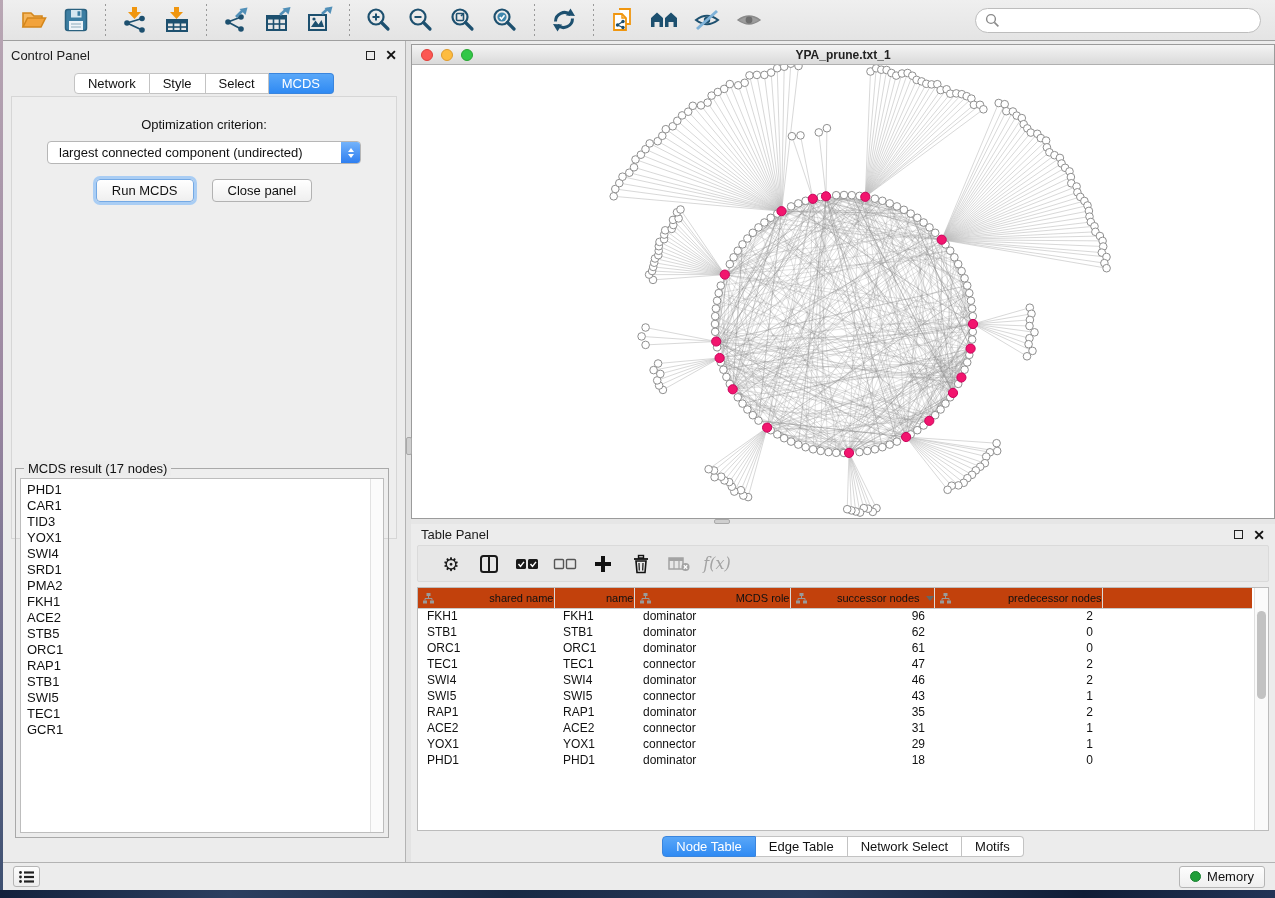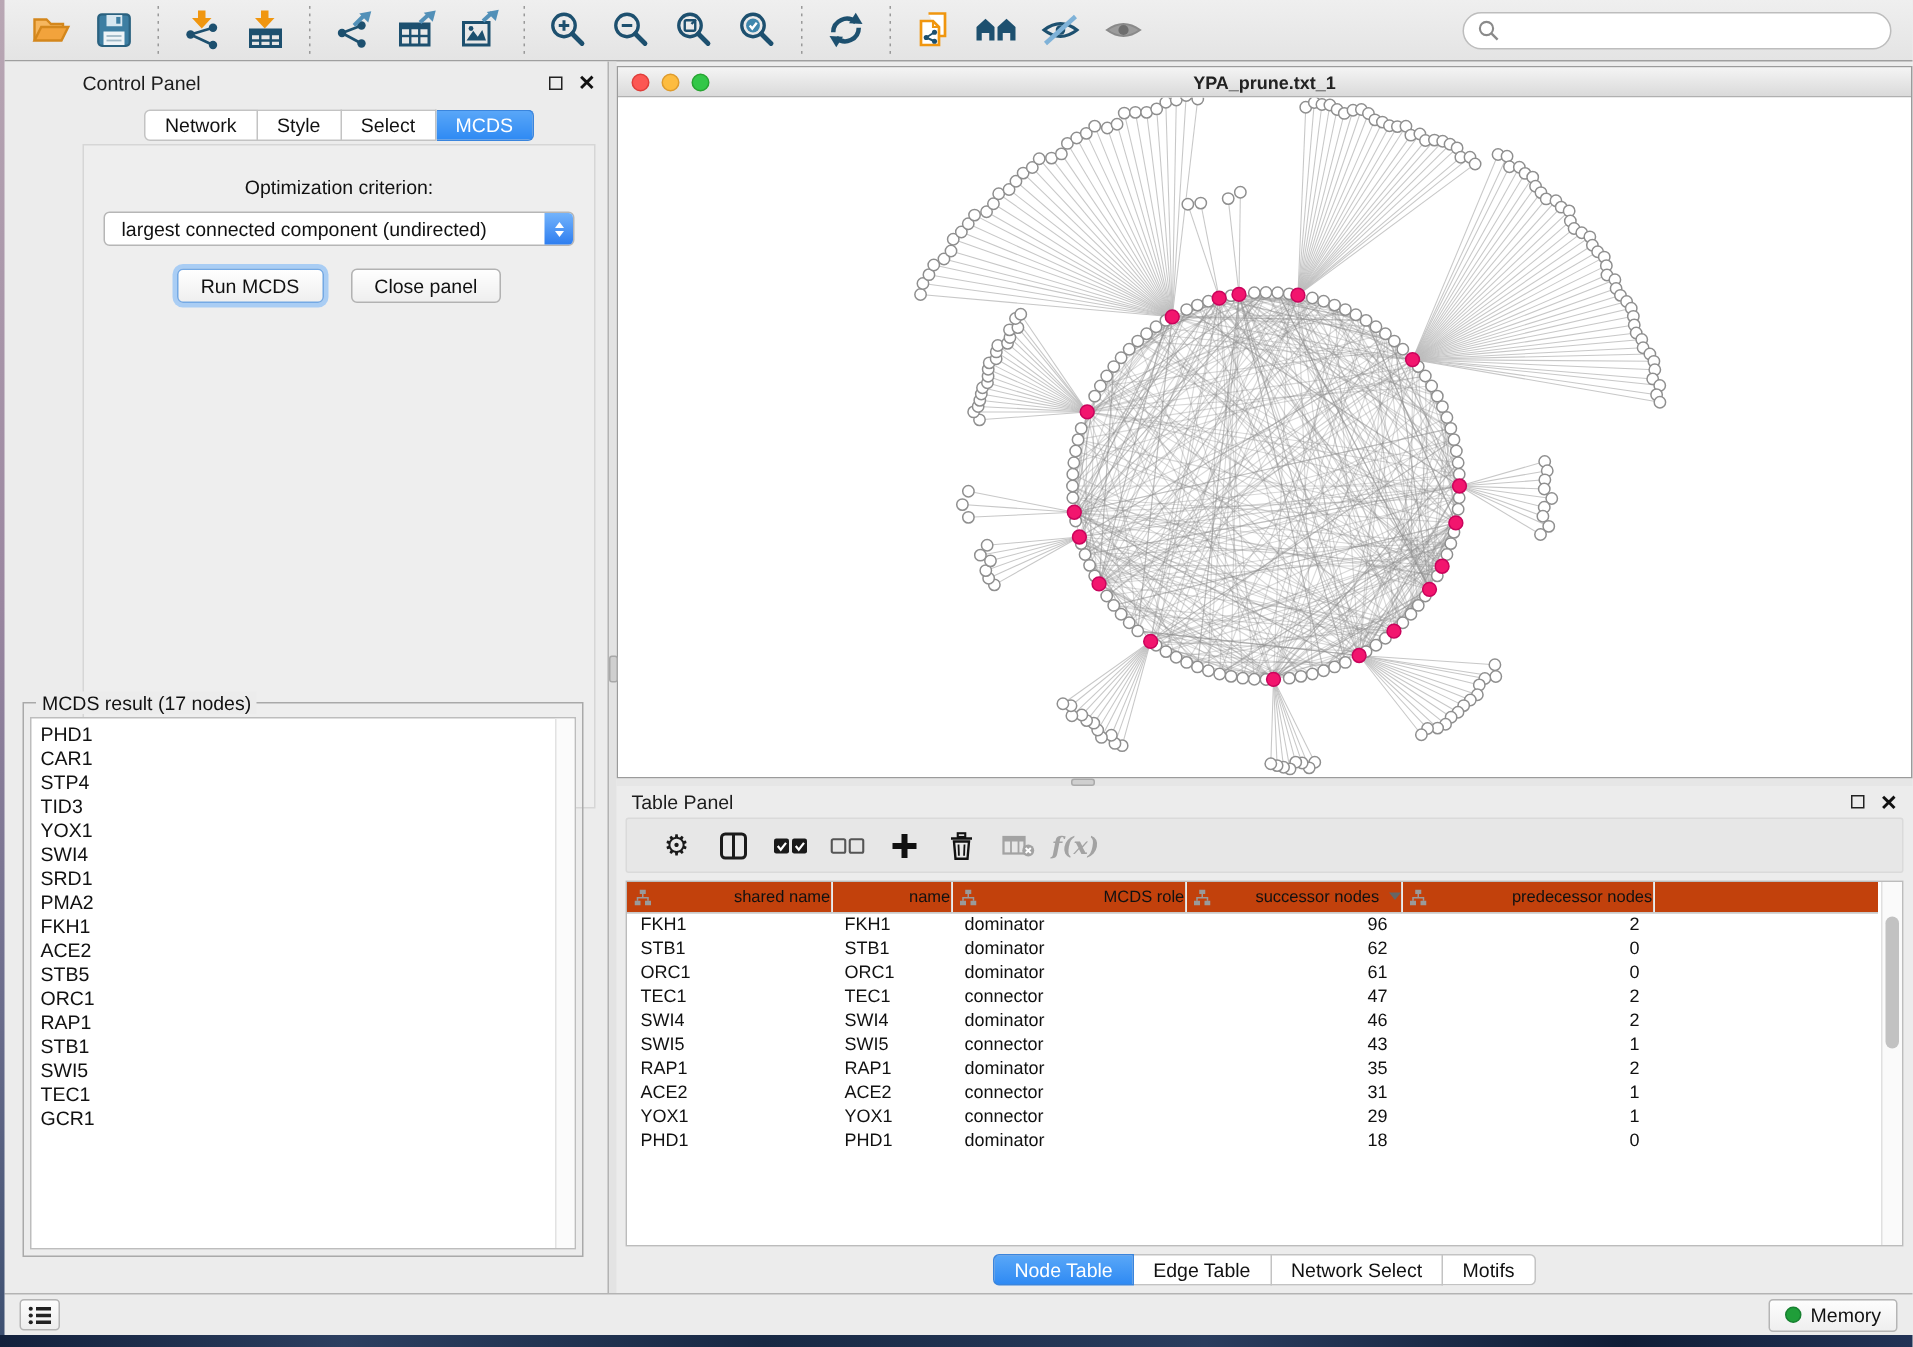--- a/index.html
+++ b/index.html
@@ -19,21 +19,21 @@
   .search { position:absolute; right:14px; top:8px; width:286px; height:25px; background:#fff;
     border:1px solid #bdbdbd; border-radius:13px; display:flex; align-items:center; padding-left:9px; }
   .search input { border:none; outline:none; flex:1; font-size:13px; background:transparent; margin-left:5px; font-family:"Liberation Sans",sans-serif;}
 
   
   .main { flex:1; display:flex; min-height:0; }
   .vsplit { width:6px; flex:none; background:#e3e3e3; border-left:1px solid #b3b3b3; position:relative; cursor:col-resize;}
   .vsplit .grip { position:absolute; top:396px; left:0; width:6px; height:18px; background:#cfcfcf; border:1px solid #a8a8a8; border-radius:2px;}
 
   
-  .cpanel { width:402px; flex:none; background:#ececec; position:relative; padding-top:4px;padding-left:44px;}
+  .cpanel { width:402px; flex:none; background:#ececec; position:relative; padding-top:4px;}
   .panel-head { height:20px; display:flex; align-items:center; padding:0 8px; }
   .panel-title { font-size:13px; color:#1c1c1c; }
   .panel-ctrl { margin-left:auto; display:flex; align-items:center; gap:10px; }
   .float-ic { width:9px; height:9px; border:1.6px solid #222; display:inline-block; }
   .close-ic { font-size:14px; font-weight:bold; color:#111; line-height:10px; cursor:default;}
   .seg { display:flex; }
   .seg .stab { height:21px; line-height:19px; padding:0 13px; background:#fff; border:1px solid #c3c3c3; border-left:none;
     font-size:13px; color:#111; cursor:default; }
   .seg .stab:first-child { border-left:1px solid #c3c3c3; border-radius:4px 0 0 4px; }
   .seg .stab:last-child { border-radius:0 4px 4px 0; }
@@ -74,21 +74,21 @@
   .hsplit { height:5px; flex:none; background:#e6e6e6; position:relative; cursor:row-resize;}
   .hsplit .grip { position:absolute; left:303px; top:0; width:16px; height:5px; background:#cfcfcf; border:1px solid #aaa; border-radius:2px;}
 
   
   .tpanel { flex:1; min-height:0; background:#ececec; display:flex; flex-direction:column; padding:0 6px; }
   .tp-head { height:21px; flex:none; display:flex; align-items:center; padding:0 4px; }
   .tp-toolbar { height:37px; flex:none; background:#e7e7e7; border:1px solid #dadada; border-radius:2px;
     display:flex; align-items:center; padding-left:14px; gap:0; }
   .tico { width:38px; display:flex; align-items:center; justify-content:center; }
   .gear-ch { font-family:"DejaVu Sans",sans-serif; font-size:19px; color:#1a1a1a; line-height:20px;}
-  .fx { font-family:"DejaVu Serif",serif; font-style:italic; font-size:16px; color:#a3a3a3;font-weight:bold; }
+  .fx { font-family:"DejaVu Serif",serif; font-style:italic; font-size:16px; color:#a3a3a3; }
   .tbl-wrap { flex:1; min-height:0; margin-top:5px; background:#fff; border:1px solid #bcbcbc; position:relative; overflow:hidden;}
   table.grid { border-collapse:collapse; table-layout:fixed; width:834px; }
   table.grid th { height:20px; background:#c2410c; border-right:1px solid #dadada; border-bottom:1px solid #c9c9c9;
     font-weight:normal; font-size:11px; color:#111; position:relative; text-align:right; }
   table.grid th .hicon { position:absolute; left:5px; top:5px; }
   table.grid td { height:16px; font-size:12px; color:#111; padding:0 9px; overflow:hidden; white-space:nowrap; }
   table.grid th:nth-child(1){width:136px;} table.grid th:nth-child(2){width:80px;}
   table.grid th:nth-child(3){width:156px;} table.grid th:nth-child(4){width:144px;}
   table.grid th:nth-child(5){width:168px;} table.grid th:nth-child(6){width:150px; border-right:none;}
   table.grid td:nth-child(4), table.grid td:nth-child(5){ text-align:right; }
@@ -297,21 +297,20 @@
           <button class="btn focused">Run MCDS</button>
           <button class="btn">Close panel</button>
         </div>
       </div>
       <div class="fieldset">
         <span class="legend">MCDS result (17 nodes)</span>
         <div class="mcds-list">
           <ul>
               <li>PHD1</li>
               <li>CAR1</li>
-              <li>STP4</li>
               <li>TID3</li>
               <li>YOX1</li>
               <li>SWI4</li>
               <li>SRD1</li>
               <li>PMA2</li>
               <li>FKH1</li>
               <li>ACE2</li>
               <li>STB5</li>
               <li>ORC1</li>
               <li>RAP1</li>

